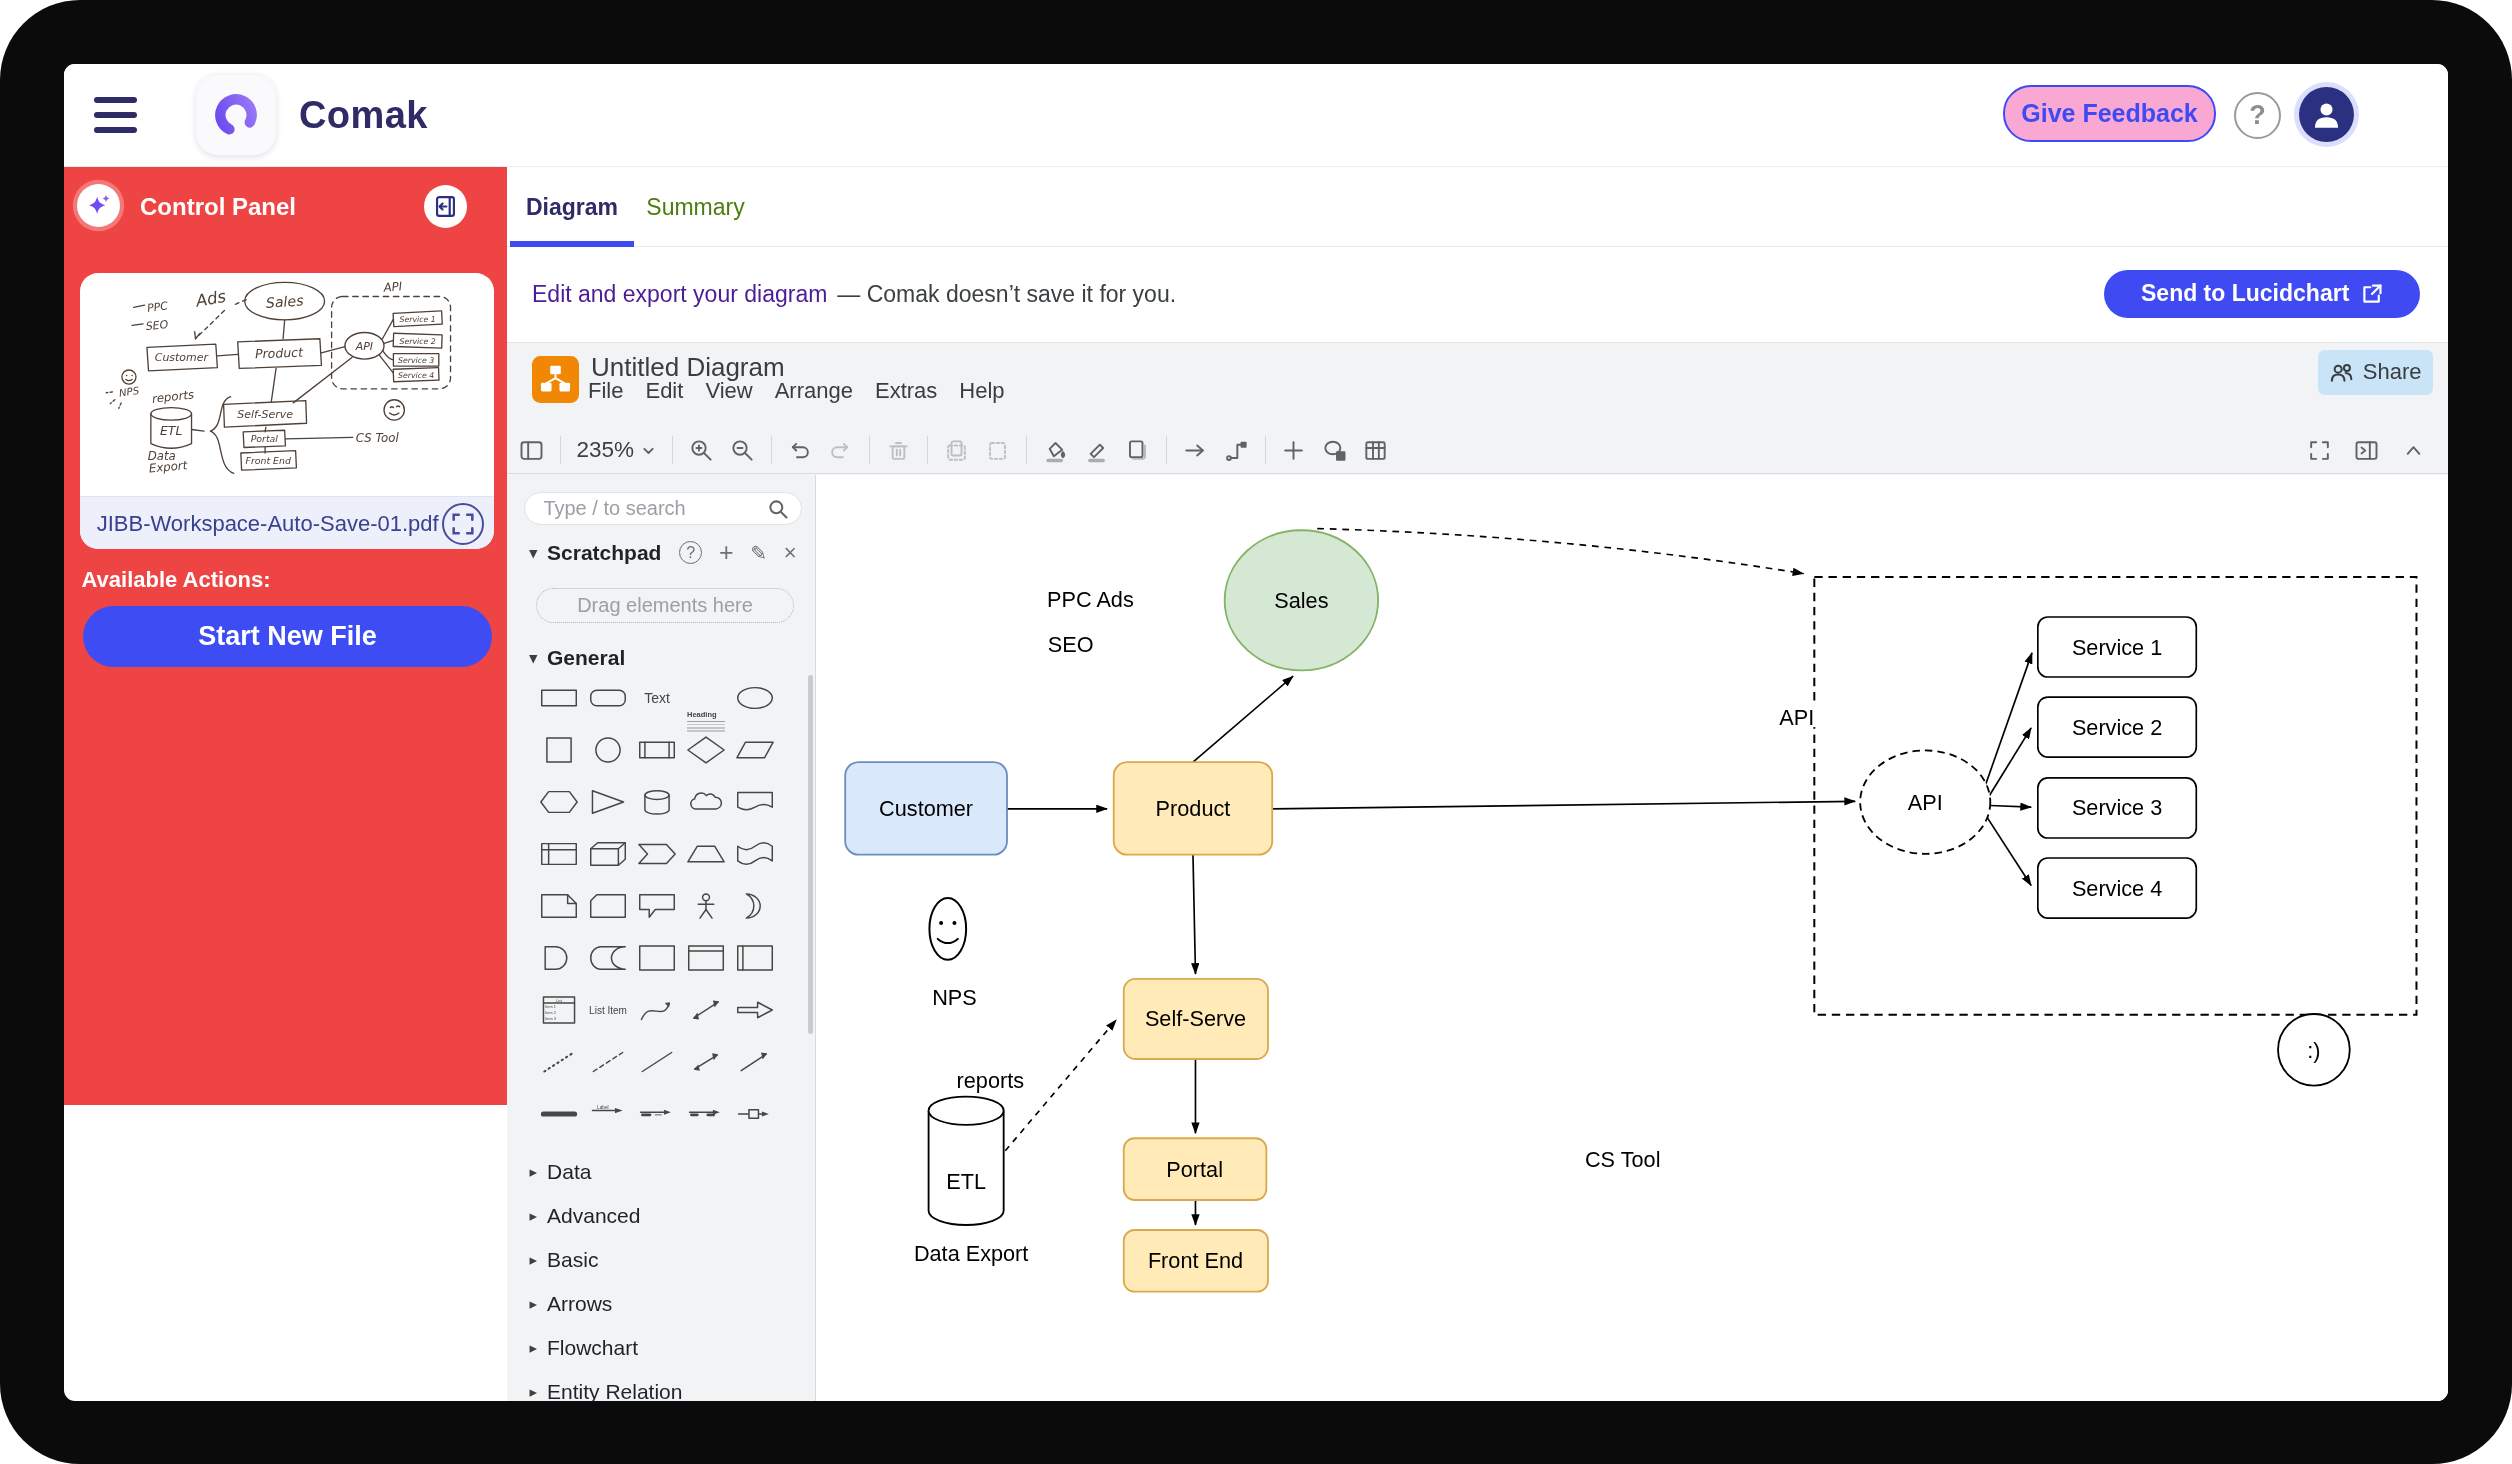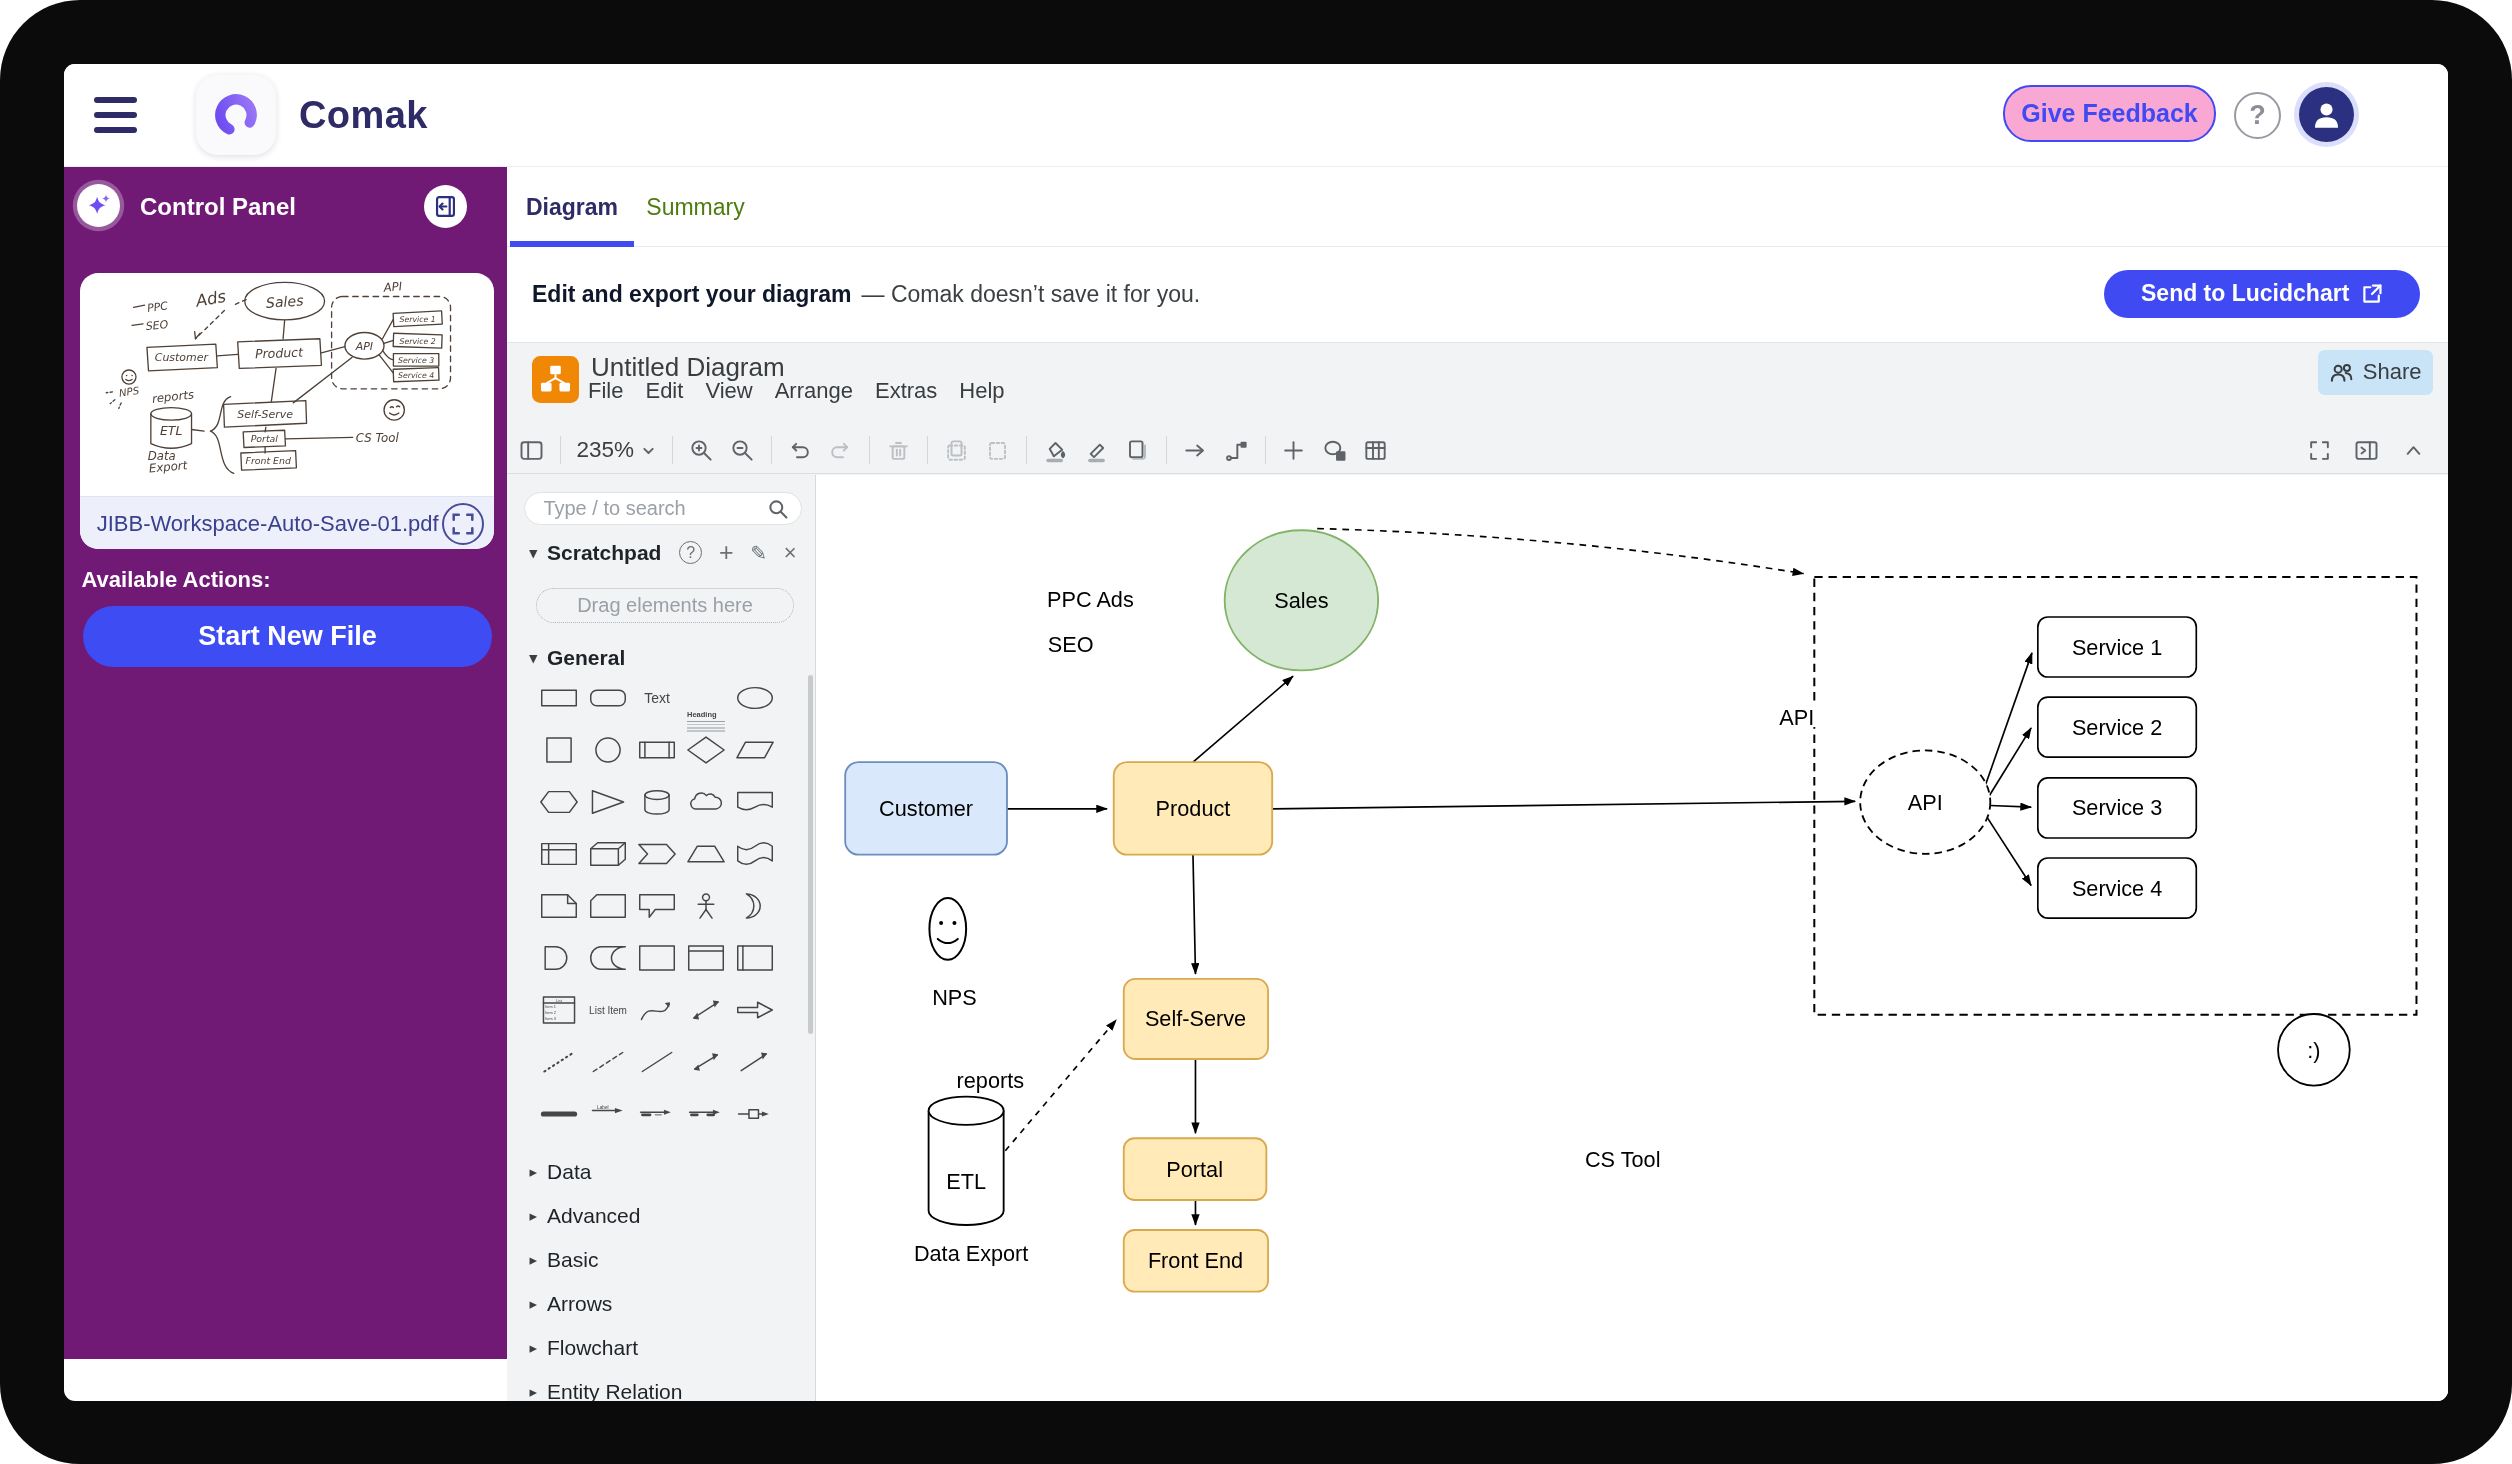--- a/index.html
+++ b/index.html
@@ -9,21 +9,21 @@
   #window{position:absolute;left:64px;top:64px;width:2384px;height:1337px;background:#fff;border-radius:11px;overflow:hidden;}
   
   #app-header{position:absolute;left:0;top:0;width:2384px;height:103px;background:#fff;border-bottom:0.8px solid #ededf2;z-index:5;}
   .hbar{position:absolute;left:0;width:43px;height:5.8px;border-radius:3.3px;background:#2f2b66;}
   #brand{position:absolute;left:235px;top:0;height:103px;line-height:103px;font-size:38px;font-weight:bold;color:#2f2b66;letter-spacing:0.4px;}
   #logo-card{position:absolute;left:132px;top:11px;width:80px;height:80px;border-radius:22px;background:#fafafc;box-shadow:0 1.7px 6.7px rgba(40,40,90,.14);display:flex;align-items:center;justify-content:center;}
   #feedback-btn{position:absolute;left:1939px;top:21px;width:213px;height:57px;border-radius:28px;border:2.5px solid #3f4af3;color:#3f4af3;font-size:25px;font-weight:bold;display:flex;align-items:center;justify-content:center;background:#f9a8d4;cursor:pointer;}
   #help-btn{position:absolute;left:2170px;top:28px;width:47px;height:47px;border-radius:50%;border:2.9px solid #979aa0;color:#8b8e94;font-size:27px;font-weight:bold;display:flex;align-items:center;justify-content:center;background:#fff;}
   #avatar{position:absolute;left:2235px;top:23px;width:55px;height:55px;border-radius:50%;background:#2b3180;box-shadow:0 0 0 5px #dbdffb;display:flex;align-items:center;justify-content:center;}
   
-  #sidebar{position:absolute;left:0;top:103px;width:443px;height:1192px;background:#701a75;}
+  #sidebar{position:absolute;left:0;top:103px;width:443px;height:938px;background:#ef4444;}
   #cp-title{position:absolute;left:76px;top:26px;font-size:24px;font-weight:bold;color:#fff;}
   .wcircle{position:absolute;width:43px;height:43px;border-radius:50%;background:#fff;display:flex;align-items:center;justify-content:center;}
   #file-card{position:absolute;left:16px;top:106px;width:414px;height:276px;border-radius:18.3px;background:#fff;overflow:hidden;}
   #file-bar{position:absolute;left:0;bottom:0;width:414px;height:53px;background:#edeffa;border-top:1.7px solid #dfe3f6;}
   #file-name{position:absolute;left:16.7px;top:0;height:53px;line-height:53px;font-size:22px;color:#3a418f;}
   #expand-btn{position:absolute;right:10px;top:5.8px;width:42px;height:42px;border-radius:50%;border:2.5px solid #474d99;display:flex;align-items:center;justify-content:center;background:transparent;}
   #actions-label{position:absolute;left:17.5px;top:400px;font-size:22px;font-weight:bold;color:#fff;}
   #start-btn{position:absolute;left:19px;top:439px;width:409px;height:61px;border-radius:31px;background:#3e4cf4;color:#fff;font-size:27px;font-weight:bold;display:flex;align-items:center;justify-content:center;cursor:pointer;}
   
   #tabbar{position:absolute;left:443px;top:103px;width:1941px;height:80px;background:#fff;border-bottom:0.8px solid #e9eaee;}
@@ -213,21 +213,21 @@
     <div id="start-btn">Start New File</div>
   </div>
 
   <div id="tabbar">
     <div class="tab" style="left:2.5px;width:125px;color:#2f2b66;font-weight:bold;">Diagram</div>
     <div class="tab" style="left:128px;width:121px;color:#4d7c0f;">Summary</div>
     <div id="tab-underline"></div>
   </div>
   <div id="notice-row">
     <div id="notice-text">
-      <span style="color:#0f172a;font-weight:bold;">Edit and export your diagram</span>
+      <span style="color:#4c1d95;font-weight:normal;">Edit and export your diagram</span>
       <span style="margin-left:10px;">— Comak doesn’t save it for you.</span>
     </div>
     <div id="notice-cta">
       <span>Send to Lucidchart</span>
       <svg width="22" height="22" viewBox="0 0 26 26" style="stroke:#fff;fill:none;stroke-width:2.6;stroke-linecap:round;stroke-linejoin:round;">
         <path d="M11,5 H4 V22 H21 V15"></path>
             <path d="M14,3 H23 V12"></path>
             <line x1="23" y1="3" x2="13" y2="13"></line>
       </svg>
     </div>

